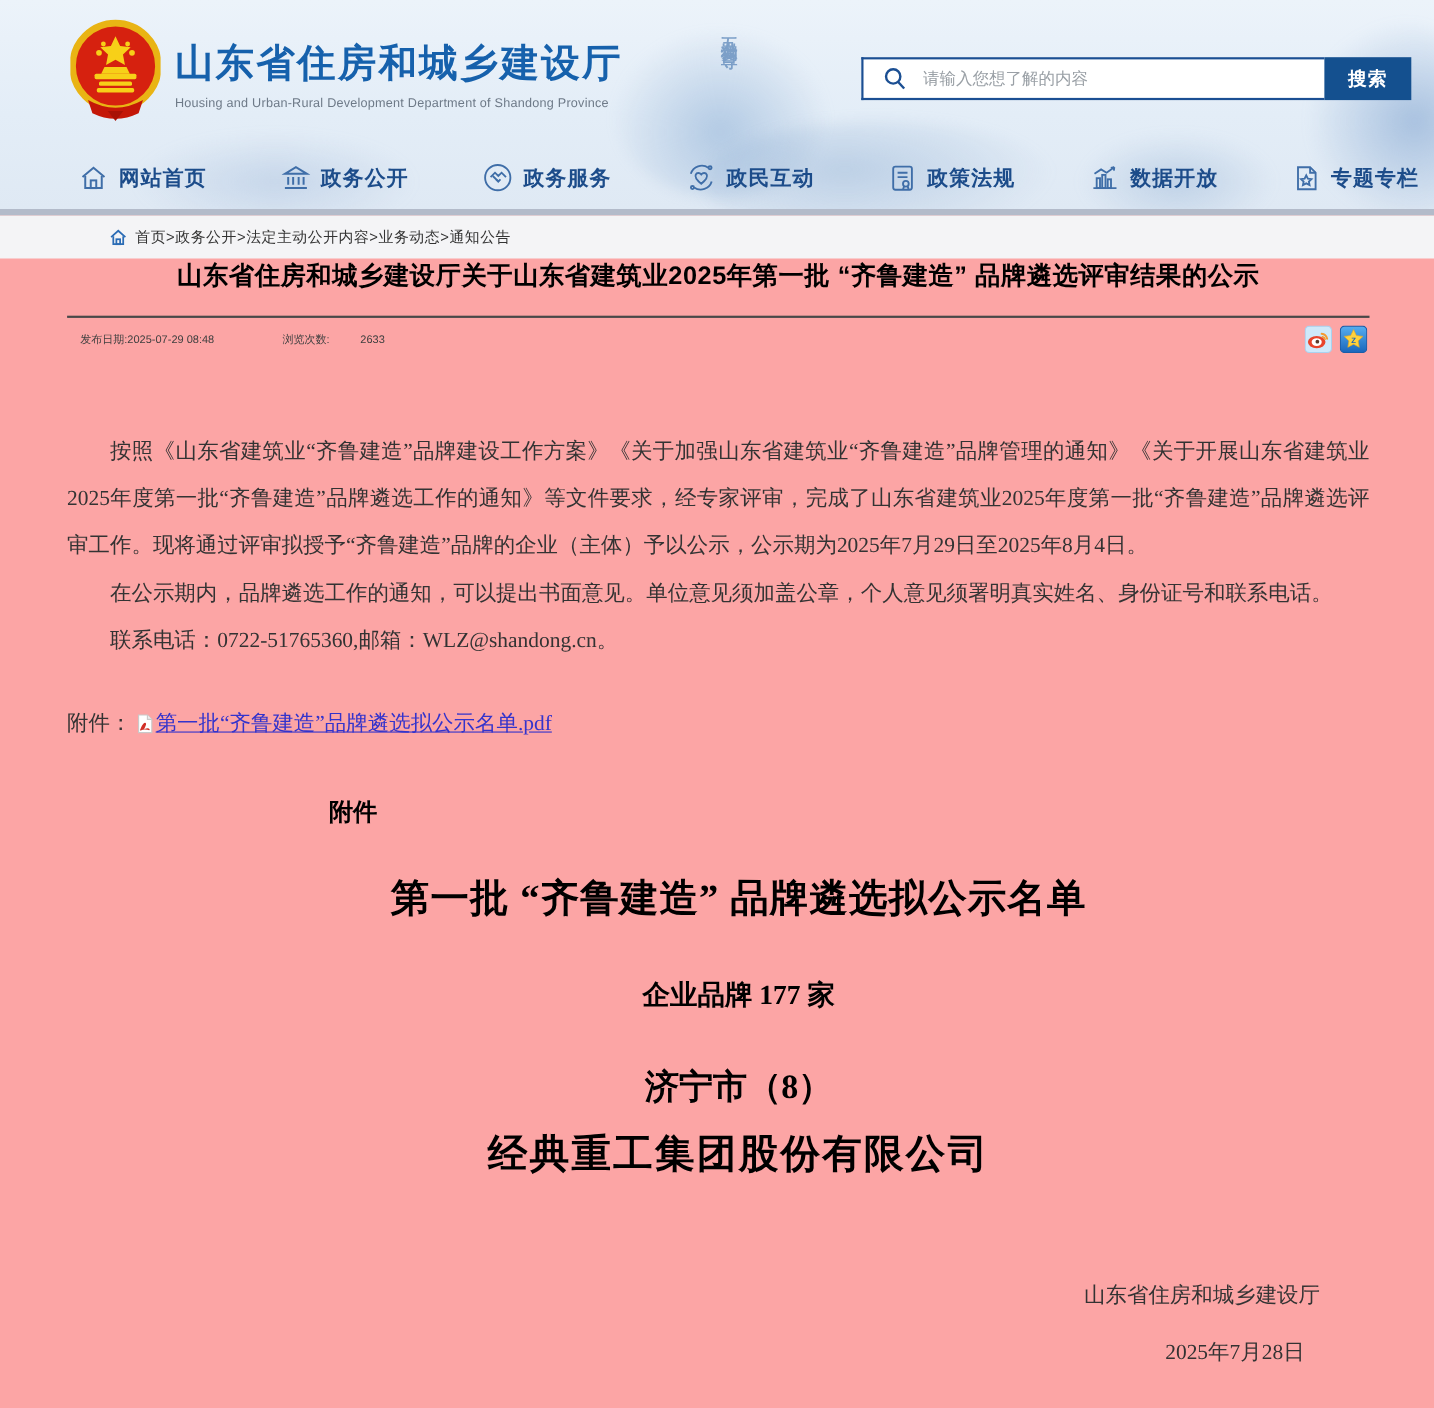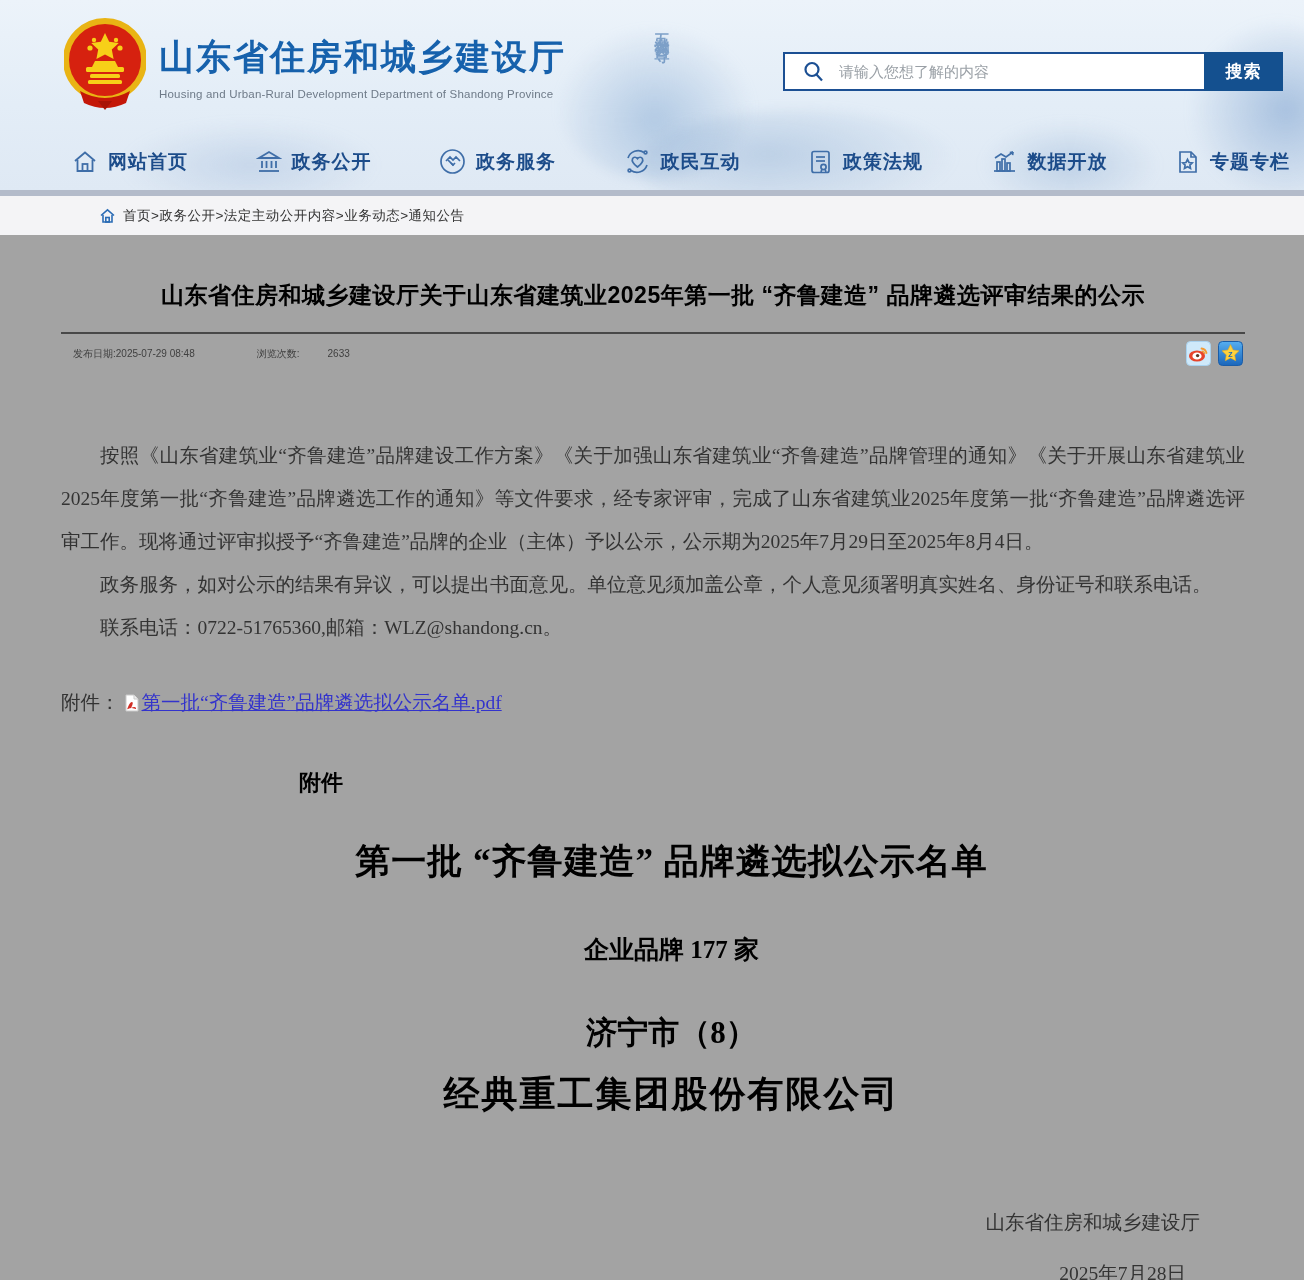--- a/index.html
+++ b/index.html
@@ -1,19 +1,19 @@
 <!DOCTYPE html>
 <html><head>
 <meta charset="utf-8">
 <style>
   * { margin:0; padding:0; box-sizing:border-box; }
   html,body { background:#ffffff; }
   .page {
     position:relative; width:1304px; height:1280px; margin:0 auto;
-    background:#a3a3a3; overflow:hidden;
+    background:#fca5a5; overflow:hidden;
     font-family:"Liberation Sans","DejaVu Sans",sans-serif;
   }
 
   
   .header-wrap {
     position:relative; height:190px;
     background:linear-gradient(180deg,#ecf3fa 0%,#e3edf7 55%,#dfe9f4 100%);
     overflow:hidden;
   }
   .wc { position:absolute; border-radius:50%; filter:blur(6px); pointer-events:none; }
@@ -69,21 +69,21 @@
   
   .breadcrumb-bar {
     height:39px; background:#f4f4f6; display:flex; align-items:center; padding-left:99px;
   }
   .breadcrumb-bar svg { margin-right:7px; }
   .breadcrumb-text { font-size:13.5px; color:#333; letter-spacing:.5px; cursor:pointer; }
 
   
   .content { padding:0 59px 0 61px; }
   .article-title {
-    margin-top:45px; text-align:center; font-size:23px; font-weight:bold; color:#000;
+    text-align:center; font-size:23px; font-weight:bold; color:#000;
     letter-spacing:.5px;
   }
   .title-rule { margin-top:21px; border-bottom:2px solid #484848; }
   .meta-row { position:relative; height:42px; margin-top:1px; }
   .meta-center {
     position:absolute; left:12px; right:0; top:12px; text-align:left;
     font-size:10px; color:#404040;
   }
   .meta-center .views-label { margin-left:62px; }
   .meta-center .views-value { margin-left:28px; }
@@ -280,21 +280,21 @@
             </defs>
           <rect x="0.5" y="0.5" width="24" height="24" rx="4" fill="url(#qz)" stroke="#1a5da8"></rect>
           <path d="M12.5 3.6 l2.6 5.4 5.9 .8 -4.3 4.1 1 5.8 -5.2-2.8 -5.2 2.8 1-5.8 -4.3-4.1 5.9-.8z" fill="#ffd23c" stroke="#e8a81e" stroke-width=".6"></path>
           <text x="12.5" y="16" font-size="7" font-weight="bold" fill="#1a66bb" text-anchor="middle" font-family="Liberation Sans, sans-serif">Z</text>
         </svg>
       </div>
     </div>
 
     <div class="article-body">
       <p>按照《山东省建筑业“齐鲁建造”品牌建设工作方案》《关于加强山东省建筑业“齐鲁建造”品牌管理的通知》《关于开展山东省建筑业2025年度第一批“齐鲁建造”品牌遴选工作的通知》等文件要求，经专家评审，完成了山东省建筑业2025年度第一批“齐鲁建造”品牌遴选评审工作。现将通过评审拟授予“齐鲁建造”品牌的企业（主体）予以公示，公示期为2025年7月29日至2025年8月4日。</p>
-      <p>政务服务，如对公示的结果有异议，可以提出书面意见。单位意见须加盖公章，个人意见须署明真实姓名、身份证号和联系电话。</p>
+      <p>在公示期内，品牌遴选工作的通知，可以提出书面意见。单位意见须加盖公章，个人意见须署明真实姓名、身份证号和联系电话。</p>
       <p>联系电话：0722-51765360,邮箱：WLZ@shandong.cn。</p>
     </div>
 
     <div class="attachment-line">
       <span>附件：</span>
       <svg width="16" height="18" viewBox="0 0 16 18">
         <path d="M2 1 h8 l4 4 v12 h-12z" fill="#ffffff" stroke="#c9c9c9"></path>
         <path d="M10 1 v4 h4" fill="#eeeeee" stroke="#c9c9c9"></path>
         <path d="M4 13 q2-5 4-5 q2 0 -1 6 q4-2 5 0 q.5 1.5 -2 .5 q-3-1 -6 .5 q-1.5 .8 0-2z" fill="#d22f27"></path>
       </svg>

